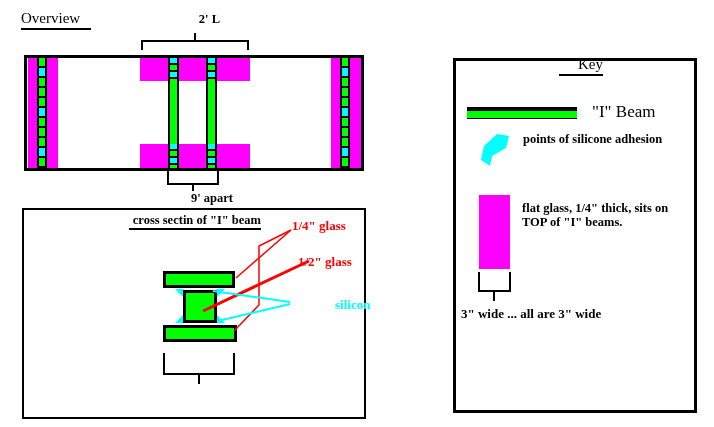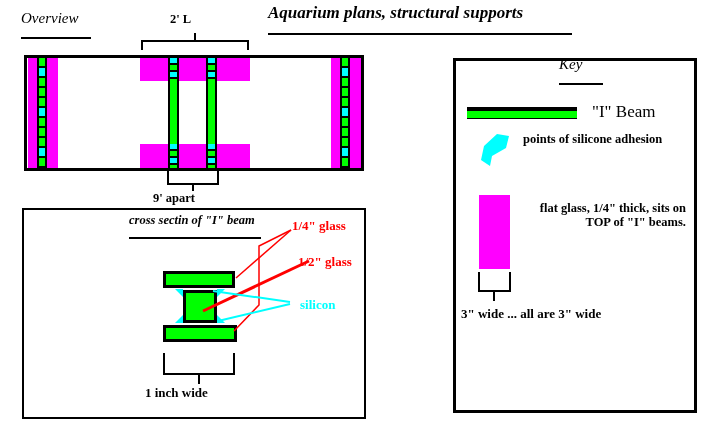--- a/index.html
+++ b/index.html
@@ -6,23 +6,23 @@
     --magenta:#ff00ff; --green:#00ff00; --cyan:#00ffff; --red:#ff0000;
     --ink:#000000; --paper:#ffffff;
   }
   html,body{margin:0;padding:0;background:var(--paper);}
   .canvas{
     position:relative;width:714px;height:427px;background:var(--paper);
     font-family:"Liberation Serif", serif;color:var(--ink);overflow:hidden;
   }
   .abs{position:absolute;box-sizing:border-box;}
   .lbl{position:absolute;box-sizing:border-box;white-space:nowrap;line-height:1.15;}
-  .bold{font-weight:bold;text-align:right;}
-  .center{text-align:left;}
-  .ul2{border-bottom:2px solid var(--ink);padding-bottom:10px;font-style:italic;}
+  .bold{font-weight:bold;}
+  .center{text-align:right;}
+  .ul2{border-bottom:2px solid var(--ink);padding-bottom:1px;}
 
   
   .tank{left:24px;top:55px;width:340px;height:116px;border:3px solid var(--ink);}
   .m-strip{background:var(--magenta);}
   .seg-bar{
     width:10px;border-left:2px solid var(--ink);border-right:2px solid var(--ink);
     background-color:var(--green);
     background-image:repeating-linear-gradient(180deg,
       var(--green) 0 8px, var(--ink) 8px 10px,
       var(--cyan) 10px 18px, var(--ink) 18px 20px,
@@ -48,29 +48,28 @@
   .key-box{left:453px;top:58px;width:244px;height:355px;border:3px solid var(--ink);}
 
   svg.overlay{position:absolute;left:0;top:0;pointer-events:none;}
   .stroke-k{stroke:var(--ink);stroke-width:2;fill:none;}
   .stroke-r-thin{stroke:var(--red);stroke-width:1.5;fill:none;}
   .stroke-r-thick{stroke:var(--red);stroke-width:3;fill:none;}
   .stroke-c{stroke:var(--cyan);stroke-width:2;fill:none;}
   .fill-c{fill:var(--cyan);stroke:none;}
 
   .red-text{color:var(--red);}
-  .cyan-text{color:var(--cyan);}
+  .cyan-text{color:var(--cyan);margin-left:35px;}
   .f17{font-size:17px;} .f15{font-size:15px;} .f13{font-size:13px;} .f125{font-size:12.5px;}
 </style>
 </head>
 <body>
 
 <div class="canvas">
 
-  <div class="lbl bold f17 center ul2" style="left:268px;top:3px;width:304px;">Aquarium plans, structural supports</div>
 
   <div class="lbl f15 ul2" style="left:21px;top:10px;width:70px;">Overview</div>
 
   <div class="lbl bold f125 center" style="left:170px;top:12px;width:50px;">2' L</div>
 
   <div class="abs tank"></div>
 
   <div class="abs m-strip" style="left:28px;top:58px;width:30px;height:110px;"></div>
   <div class="abs seg-bar" style="left:37px;top:58px;height:110px;"></div>
 
@@ -94,21 +93,20 @@
 
   <div class="lbl bold f125 center ul2" style="left:129px;top:213px;width:132px;">cross sectin of "I" beam</div>
 
   <div class="abs glass" style="left:163px;top:271px;width:72px;height:17px;"></div>
   <div class="abs glass" style="left:183px;top:290px;width:34px;height:33px;"></div>
   <div class="abs glass" style="left:163px;top:325px;width:74px;height:17px;"></div>
 
   <div class="lbl bold f13 red-text" style="left:292px;top:219px;">1/4" glass</div>
   <div class="lbl bold f13 red-text" style="left:298px;top:255px;">1/2" glass</div>
   <div class="lbl bold f13 cyan-text" style="left:300px;top:298px;">silicon</div>
-  <div class="lbl bold f13 center" style="left:145px;top:386px;width:110px;">1 inch wide</div>
 
   <div class="abs key-box"></div>
 
   <div class="lbl f15 center ul2" style="left:559px;top:56px;width:44px;">Key</div>
 
   <div class="abs" style="left:467px;top:107px;width:110px;height:4px;background:var(--ink);"></div>
   <div class="abs" style="left:467px;top:111px;width:110px;height:8px;background:var(--green);border-bottom:1px solid var(--ink);"></div>
   <div class="lbl f17" style="left:592px;top:102px;">"I" Beam</div>
 
   <div class="lbl bold f125" style="left:523px;top:132px;">points of silicone adhesion</div>

